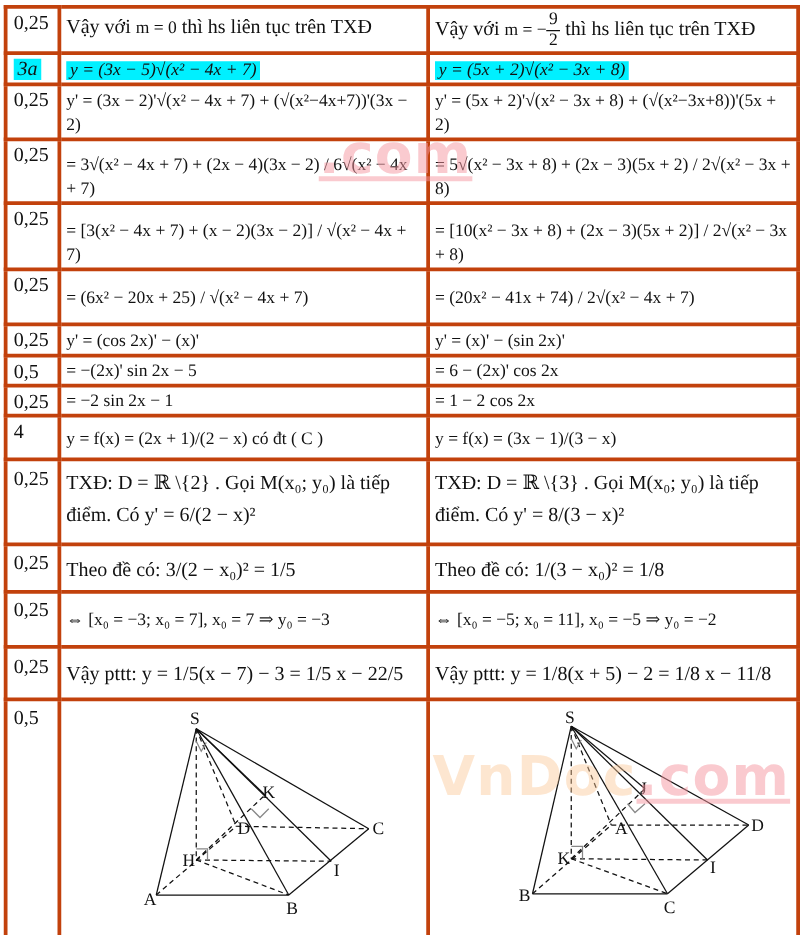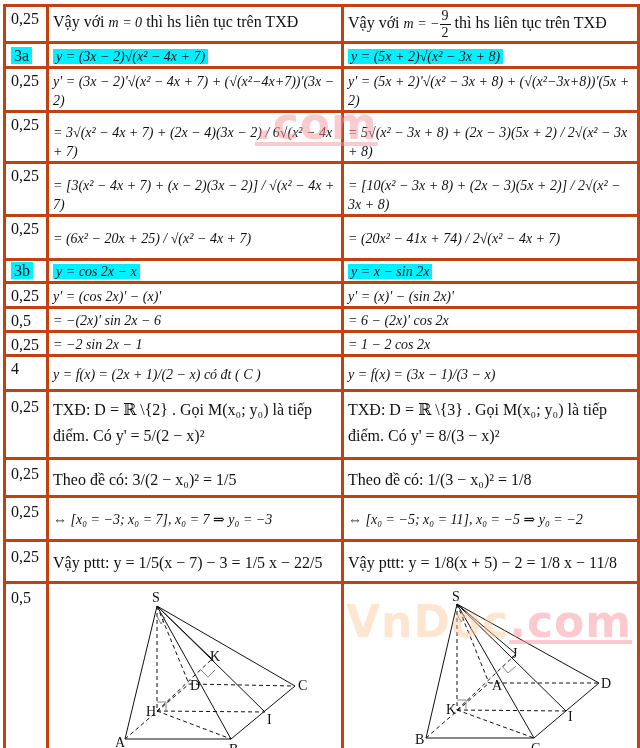--- a/index.html
+++ b/index.html
@@ -1,22 +1,22 @@
 <!DOCTYPE html>
 <html><head>
 <meta charset="utf-8">
 <style>
   html, body { margin:0; padding:0; background:#fff; }
   body { width:640px; height:748px; position:relative; overflow:hidden;
          font-family:"Liberation Serif", "DejaVu Serif", serif; color:#111; }
   table { position:absolute; left:3px; top:4px; border-collapse:collapse; width:634px; table-layout:fixed; }
   td { border:3px solid #c2410c; vertical-align:top; padding:0 4px; font-size:16px; line-height:19px; overflow:hidden; }
   td.score { width:34px; padding:2px 4px 0 5px; }
-  .hl { background:#00f0ff; padding:0 3px; }
-  .m { font-style:italic; font-size:14px; }
+  .hl { background:#00f0ff; padding:0 3px;font-style:italic; }
+  .m { font-size:14px; }
   .frac { display:inline-block; vertical-align:middle; text-align:center; font-size:14px; line-height:16px; }
   .frac > span { display:block; padding:0 2px; }
   .frac > span.num { border-bottom:1px solid #111; }
   .wm { position:absolute; font-family:"DejaVu Sans", sans-serif; font-weight:bold; font-size:44px;
         color:rgba(250,200,150,0.45); pointer-events:none; letter-spacing:1px; }
   .wm .dot { color:rgba(245,150,160,0.5);text-decoration:underline; }
   .cell-inner { padding-top:3px; }
   svg text { font-family:"Liberation Serif", serif; font-size:14px; fill:#111; }
 </style>
 </head>
@@ -44,21 +44,21 @@
         <span>Vậy với</span>
         <span class="m">m = −</span><span class="frac"><span class="num">9</span><span>2</span></span>
         <span>thì hs liên tục trên TXĐ</span>
       </div>
     </td>
   </tr>
 
   <tr style="height:24px">
     <td class="score"><span class="hl">3a</span></td>
     <td>
-          <div style="padding-top:2px"><span class="hl m">y = (3x − 2)√(x² − 4x + 7)</span></div>
+          <div style="padding-top:2px"><span class="hl m">y = (3x − 5)√(x² − 4x + 7)</span></div>
         </td>
     <td>
           <div style="padding-top:2px"><span class="hl m">y = (5x + 2)√(x² − 3x + 8)</span></div>
         </td>
   </tr>
 
   <tr style="height:25px">
     <td class="score">0,25</td>
     <td>
           <div style="padding-top:3px" class="m">y' = (3x − 2)'√(x² − 4x + 7) + (√(x²−4x+7))'(3x − 2)</div>
@@ -91,40 +91,35 @@
   <tr style="height:44px">
     <td class="score">0,25</td>
     <td>
           <div style="padding-top:12px" class="m">= (6x² − 20x + 25) / √(x² − 4x + 7)</div>
         </td>
     <td>
           <div style="padding-top:12px" class="m">= (20x² − 41x + 74) / 2√(x² − 4x + 7)</div>
         </td>
   </tr>
 
-  <tr style="height:19px">
-    <td class="score" style="padding-top:0"><span class="hl">3b</span></td>
-    <td><span class="hl m">y = cos 2x − x</span></td>
-    <td><span class="hl m">y = x − sin 2x</span></td>
-  </tr>
 
   <tr style="height:23px">
     <td class="score">0,25</td>
     <td>
           <div style="padding-top:3px" class="m">y' = (cos 2x)' − (x)'</div>
         </td>
     <td>
           <div style="padding-top:3px" class="m">y' = (x)' − (sin 2x)'</div>
         </td>
   </tr>
 
   <tr style="height:21px">
     <td class="score">0,5</td>
     <td>
-          <div style="padding-top:2px" class="m">= −(2x)' sin 2x − 6</div>
+          <div style="padding-top:2px" class="m">= −(2x)' sin 2x − 5</div>
         </td>
     <td>
           <div style="padding-top:2px" class="m">= 6 − (2x)' cos 2x</div>
         </td>
   </tr>
 
   <tr style="height:21px">
     <td class="score">0,25</td>
     <td>
           <div style="padding-top:2px" class="m">= −2 sin 2x − 1</div>
@@ -140,21 +135,21 @@
           <div style="padding-top:8px" class="m">y = f(x) = (2x + 1)/(2 − x) có đt ( C )</div>
         </td>
     <td>
           <div style="padding-top:8px" class="m">y = f(x) = (3x − 1)/(3 − x)</div>
         </td>
   </tr>
 
   <tr style="height:68px">
     <td class="score" style="padding-top:5px">0,25</td>
     <td>
-          <div style="padding-top:5px;line-height:26px">TXĐ: D = ℝ \{2} . Gọi M(x₀; y₀) là tiếp điểm. Có y' = 5/(2 − x)²</div>
+          <div style="padding-top:5px;line-height:26px">TXĐ: D = ℝ \{2} . Gọi M(x₀; y₀) là tiếp điểm. Có y' = 6/(2 − x)²</div>
         </td>
     <td>
           <div style="padding-top:5px;line-height:26px">TXĐ: D = ℝ \{3} . Gọi M(x₀; y₀) là tiếp điểm. Có y' = 8/(3 − x)²</div>
         </td>
   </tr>
 
   <tr style="height:38px">
     <td class="score" style="padding-top:4px">0,25</td>
     <td>
           <div style="padding-top:10px">Theo đề có: 3/(2 − x₀)² = 1/5</div>

